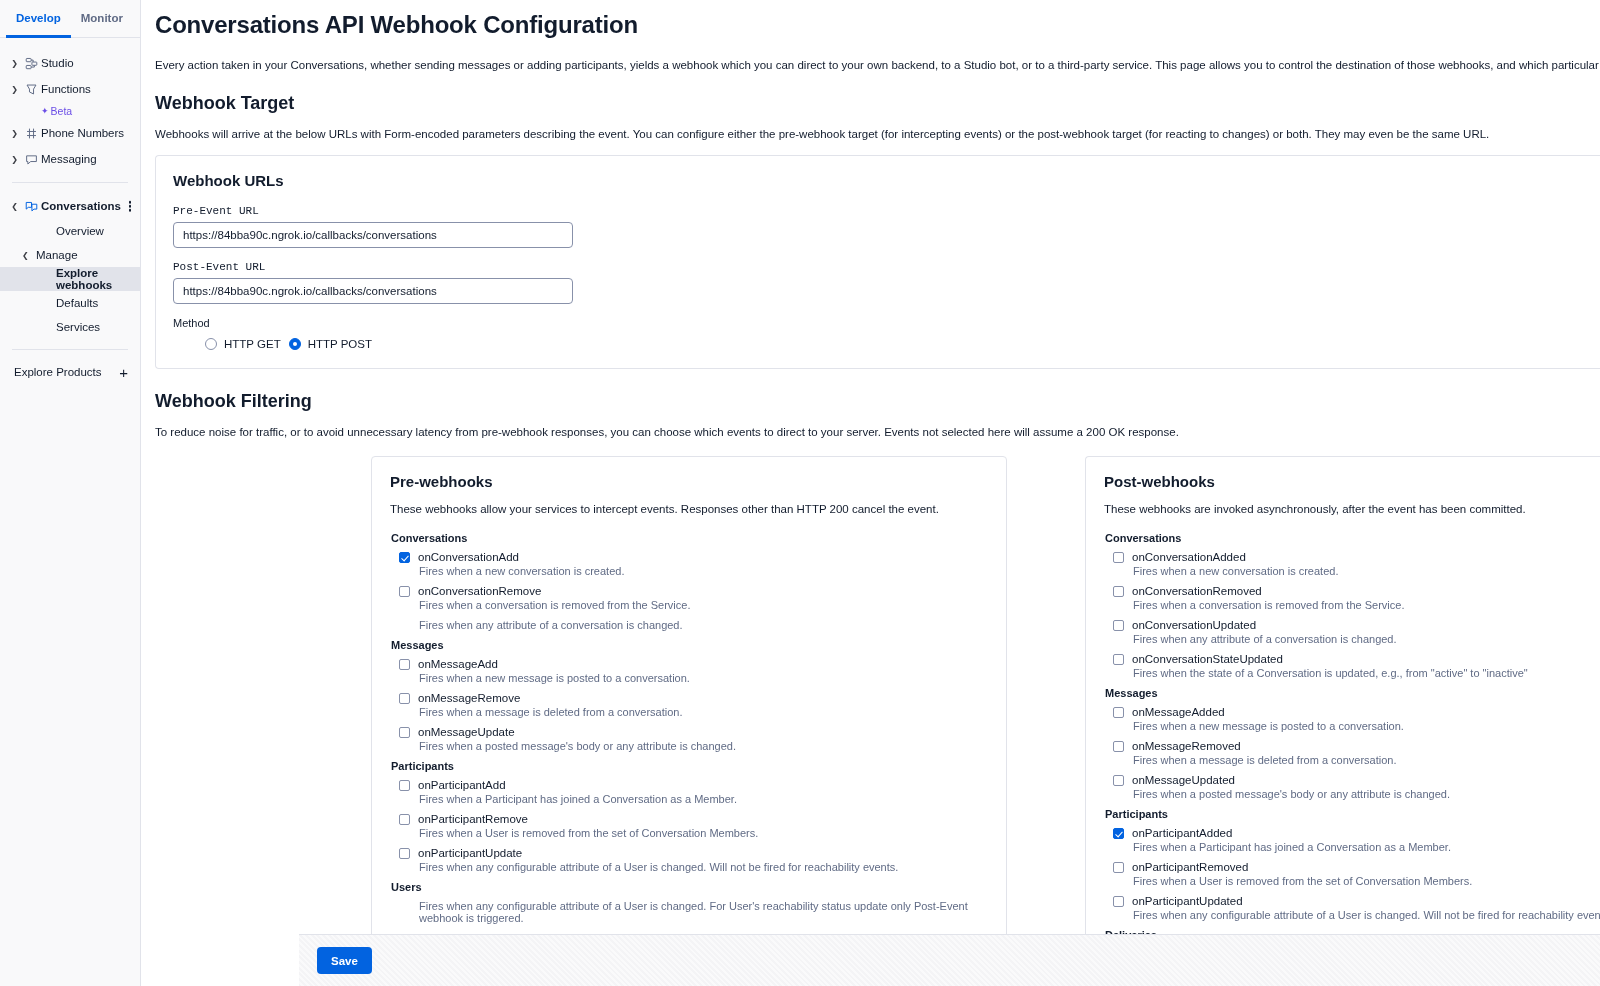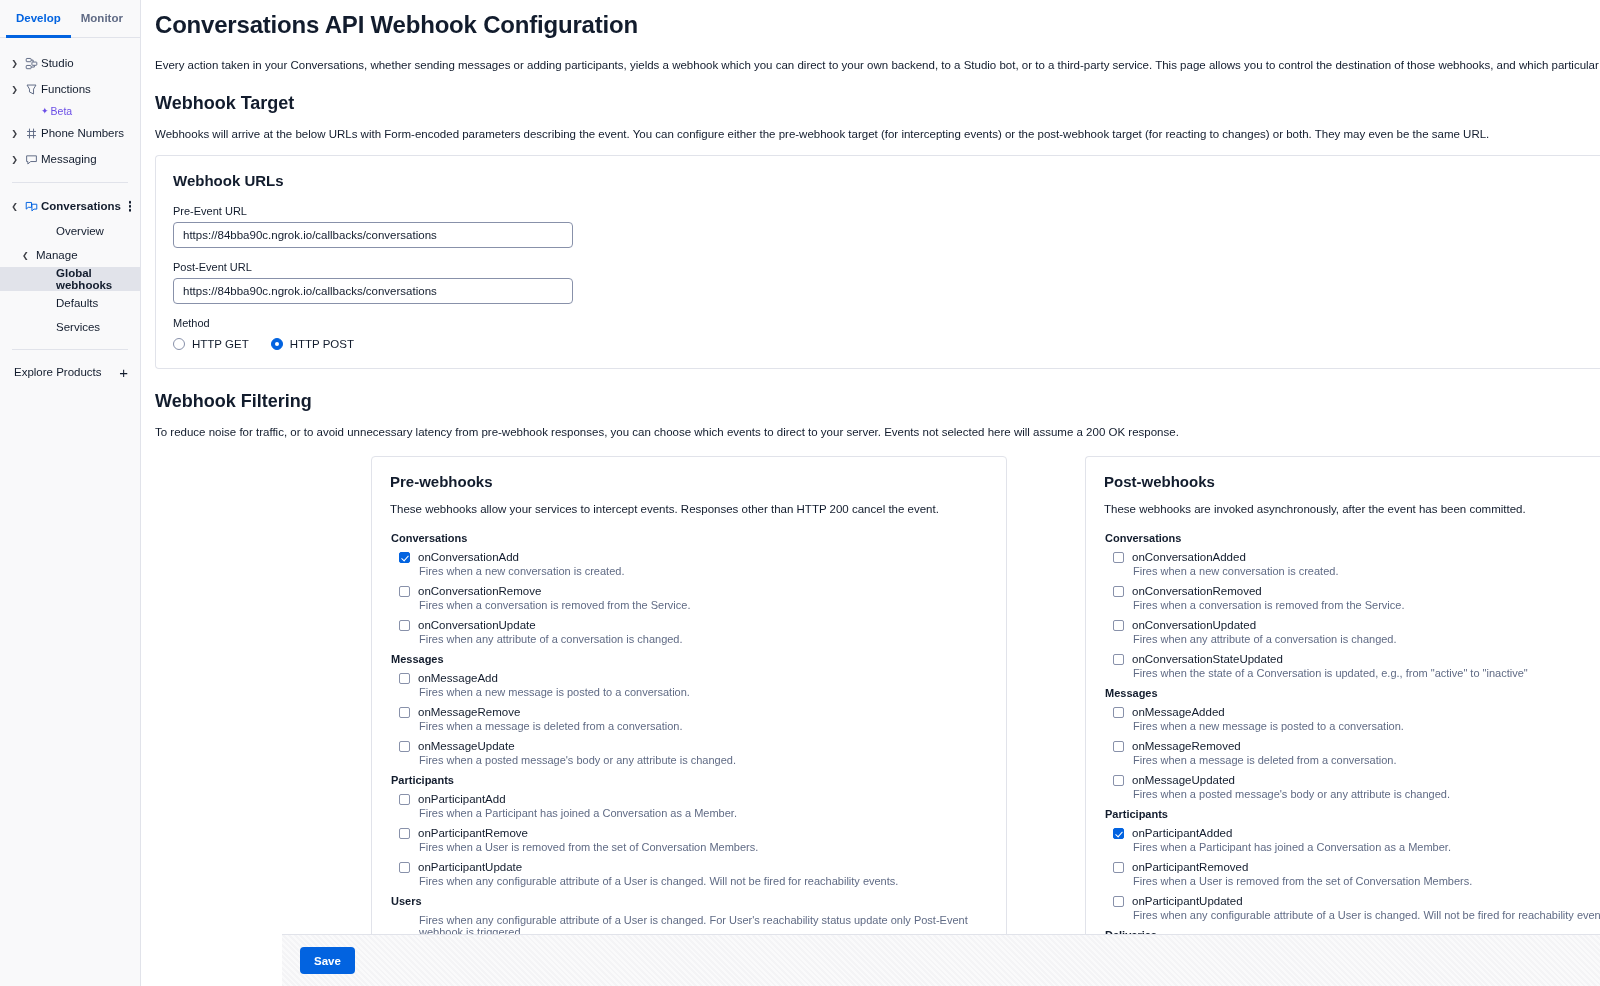--- a/index.html
+++ b/index.html
@@ -114,31 +114,31 @@
   .card-wide {
     margin: 15px 0 0 14px;
     border: 1px solid #e1e3ea;
     border-right: none;
     border-radius: 4px 0 0 4px;
     background: #fff;
     padding: 16px 0 18px 17px;
     min-height: 212px;
   }
   .card-title { font-size: 15px; font-weight: bold; margin-bottom: 16px; }
-  .field-label { font-size: 11px; color: #121c2d; margin-bottom: 5px; }
+  .field-label { font-size: 11px; color: #121c2d; margin-bottom: 5px; font-family: Liberation Mono, monospace; }
   .text-input {
     width: 400px; height: 26px;
     border: 1px solid #8891aa; border-radius: 4px;
     padding: 0 9px; font-size: 11.5px; color: #121c2d;
     font-family: "Liberation Sans", sans-serif;
     background: #fff;
   }
   .field-block { margin-bottom: 13px; }
   .method-label { font-size: 11px; margin-bottom: 9px; }
-  .radio-row { display: flex; align-items: center; gap: 22px; }
+  .radio-row { display: flex; align-items: center; gap: 8px; margin-left: 32px; }
   .radio-opt { display: flex; align-items: center; gap: 7px; font-size: 11.5px; cursor: pointer; }
   .radio {
     width: 12px; height: 12px; border-radius: 50%;
     border: 1px solid #8891aa; background: #fff;
     display: inline-block; position: relative;
   }
   .radio.checked { border-color: #0263e0; background: #0263e0; }
   .radio.checked::after {
     content: ""; position: absolute; left: 3.2px; top: 3.2px;
     width: 4px; height: 4px; background: #fff; border-radius: 50%;
@@ -177,21 +177,21 @@
     content: ""; position: absolute; left: 3px; top: 0.5px;
     width: 3px; height: 6px;
     border: solid #fff; border-width: 0 1.6px 1.6px 0;
     transform: rotate(42deg);
   }
   .cb-name { font-size: 11.5px; color: #121c2d; }
   .cb-desc { font-size: 11px; color: #606b85; margin: 2px 0 0 29px; }
 
   
   .savebar {
-    position: absolute; left: 141px; right: 0; bottom: 0; height: 52px;
+    position: absolute; left: 158px; right: 0; bottom: 0; height: 52px;
     background:
       repeating-linear-gradient(45deg, #f4f4f6 0 2px, #fafafb 2px 4px);
     border-top: 1px solid #e1e3ea;
     display: flex; align-items: center; padding-left: 18px;
     z-index: 5;
     margin-top: 12px;
   }
   .btn-save {
     background: #0263e0; color: #fff; border: none; border-radius: 4px;
     font-size: 11.5px; font-weight: bold; padding: 0 14px; height: 27px;
@@ -280,21 +280,21 @@
       <div class="sub-item">
         <span>Overview</span>
       </div>
 
       <div class="sub-item l2">
         <span class="chev">❮</span>
         <span>Manage</span>
       </div>
 
       <div class="sub-item active">
-        <span>Global webhooks</span>
+        <span>Explore webhooks</span>
       </div>
 
       <div class="sub-item">
         <span>Defaults</span>
       </div>
 
       <div class="sub-item">
         <span>Services</span>
       </div>
 
@@ -360,24 +360,20 @@
                 <div class="cb-desc">Fires when a new conversation is created.</div>
               </div>
               <div class="cb-item">
                 <label class="cb-line">
                   <span class="cb"></span>
                   <span class="cb-name">onConversationRemove</span>
                 </label>
                 <div class="cb-desc">Fires when a conversation is removed from the Service.</div>
               </div>
               <div class="cb-item">
-                <label class="cb-line">
-                  <span class="cb"></span>
-                  <span class="cb-name">onConversationUpdate</span>
-                </label>
                 <div class="cb-desc">Fires when any attribute of a conversation is changed.</div>
               </div>
             </div>
             <div class="grp">
               <div class="group-title">Messages</div>
               <div class="cb-item">
                 <label class="cb-line">
                   <span class="cb"></span>
                   <span class="cb-name">onMessageAdd</span>
                 </label>

